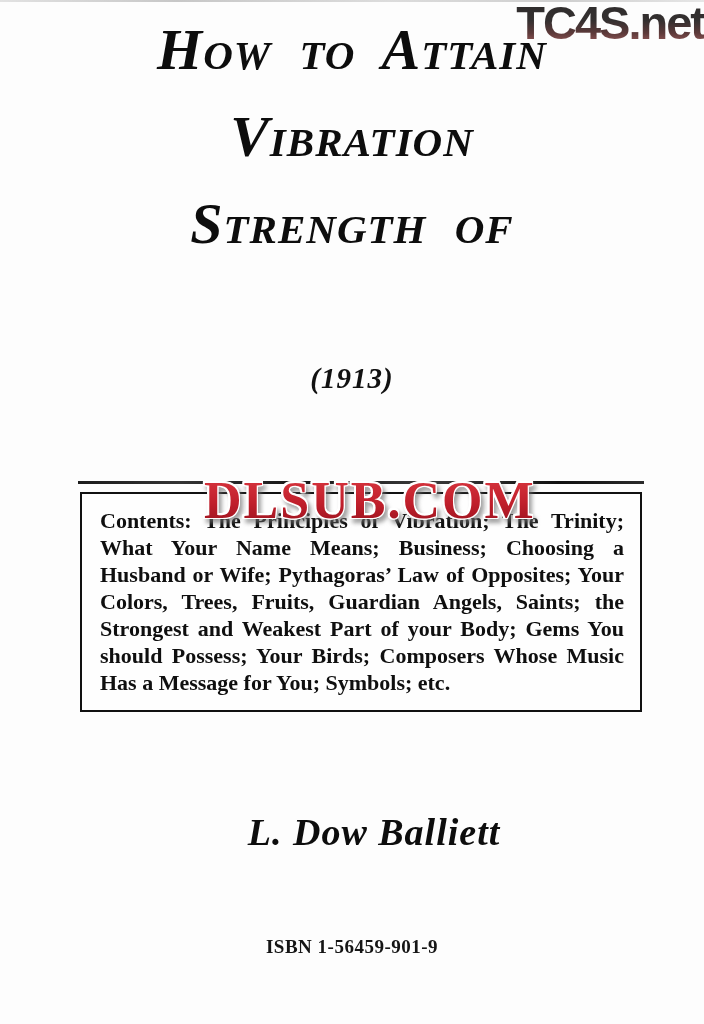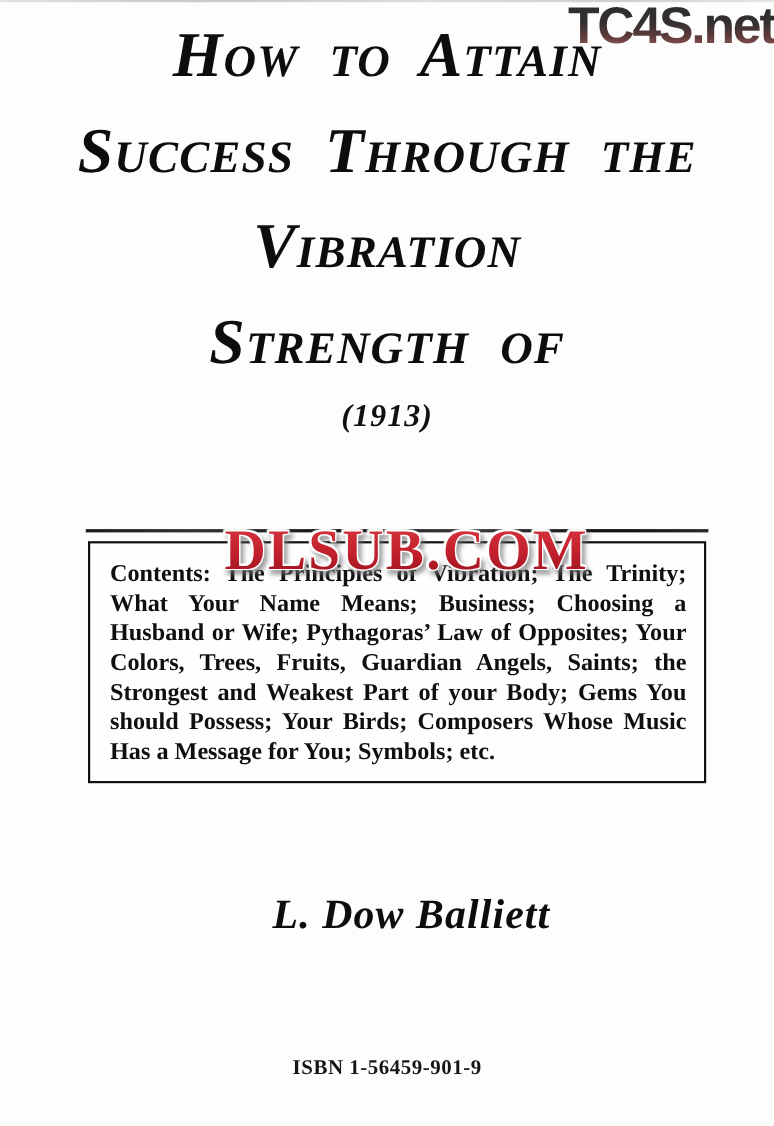--- a/index.html
+++ b/index.html
@@ -70,21 +70,20 @@
     font-size:38px;letter-spacing:1px;
     color:#0d0d0d;
     padding-left:22px;
   }
   .isbn{
     position:absolute;top:936px;left:0;width:704px;
     text-align:center;
     font-weight:bold;
     font-size:19px;letter-spacing:0.5px;
     color:#151515;
-    margin-top:24px;
   }
   
   .wm-tc4s{
     position:absolute;top:0px;right:0px;
     font-family:Liberation Sans, sans-serif;
     font-weight:bold;
     font-size:47px;
     letter-spacing:-2px;
     line-height:46px;
     background:linear-gradient(180deg,#2e2c2c 0%,#343030 45%,#5d3a3a 72%,#8a5252 90%,#aa6f6f 100%);
@@ -134,21 +133,20 @@
 </style>
 </head>
 <body>
 
 <div class="page">
 
   <div class="scan-top-edge"></div>
 
   <div class="title-block">
     <span class="title-line">How to Attain</span>
-    <span class="title-line">Success Through the</span>
     <span class="title-line">Vibration</span>
     <span class="title-line">Strength of</span>
   </div>
 
   <div class="year">(1913)</div>
 
   <div class="scan-artifact-line"></div>
 
   <div class="contents-box">
     <p class="contents-text">Contents: The Principles of Vibration; The Trinity; What Your Name Means; Business; Choosing a Husband or Wife; Pythagoras’ Law of Opposites; Your Colors, Trees, Fruits, Guardian Angels, Saints; the Strongest and Weakest Part of your Body; Gems You should Possess; Your Birds; Composers Whose Music Has a Message for You; Symbols; etc.</p>

